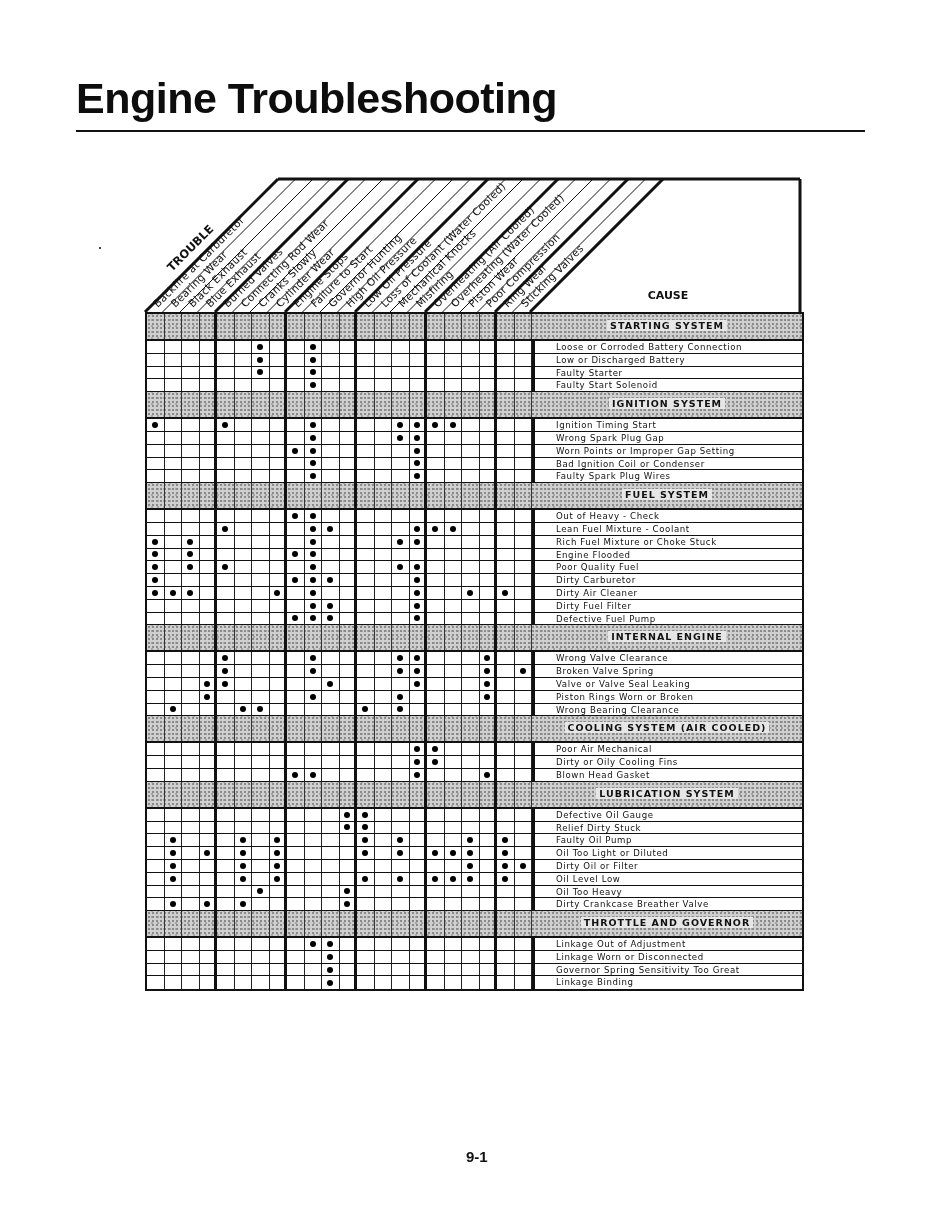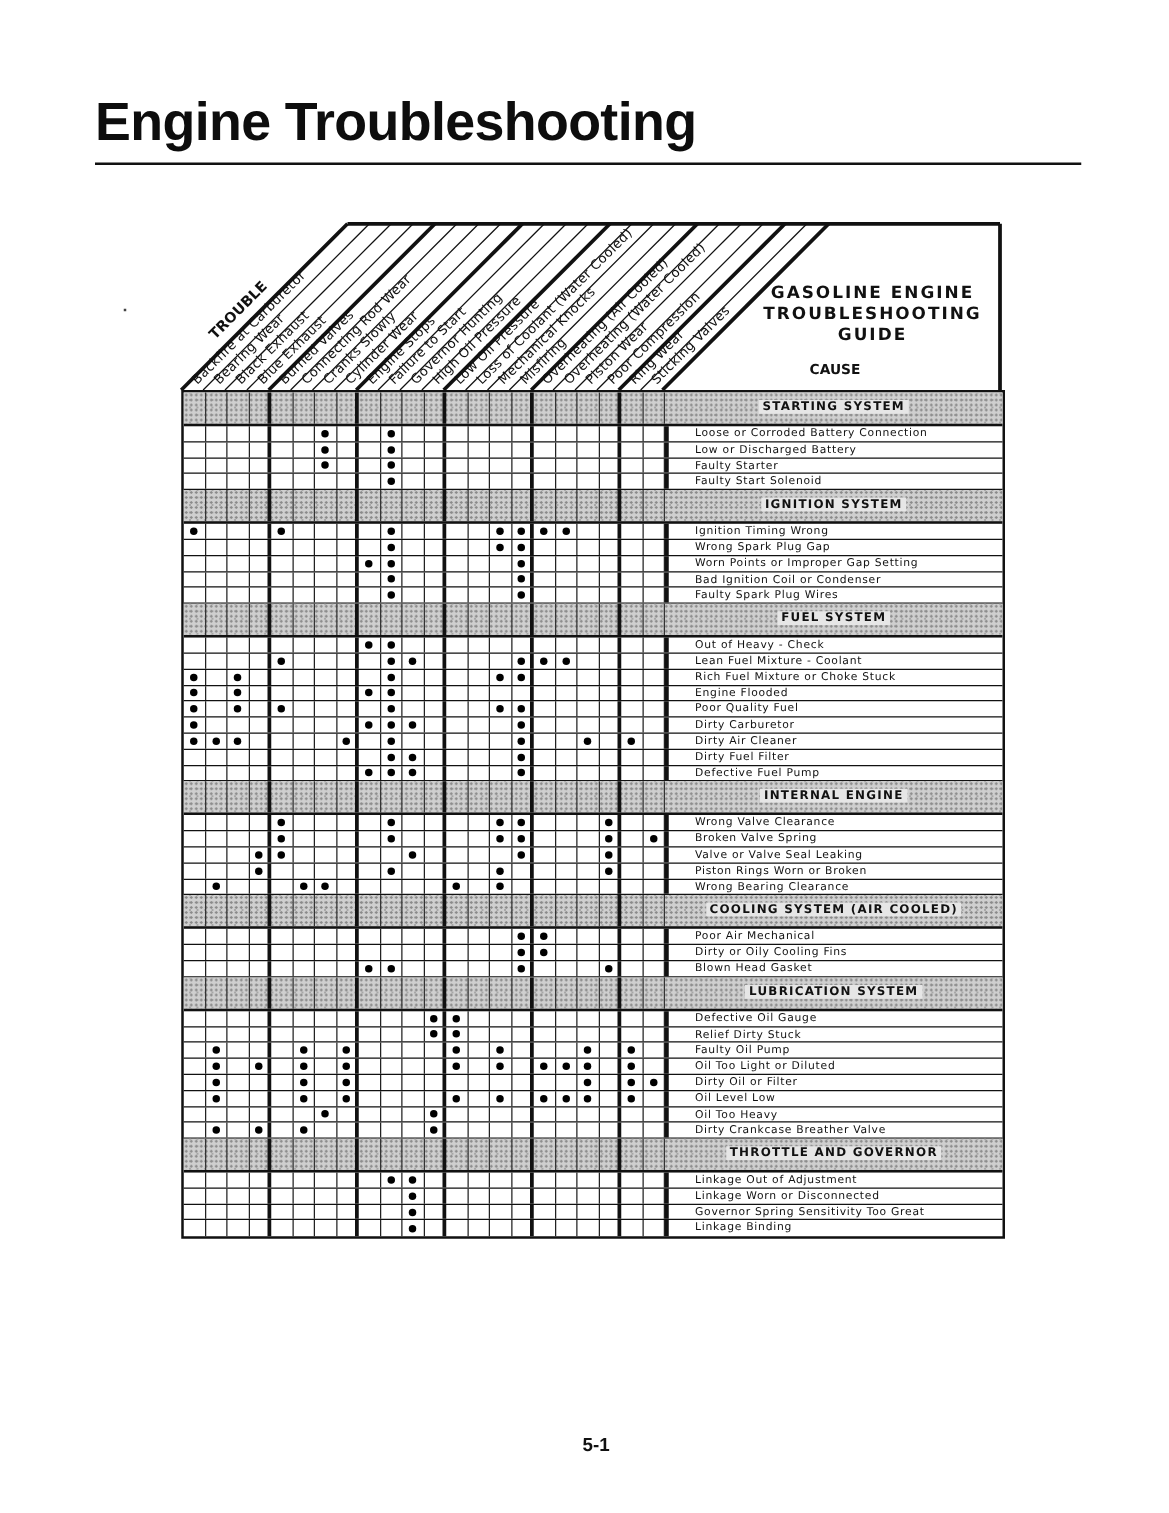--- a/index.html
+++ b/index.html
@@ -80,25 +80,20 @@
       <text x="420.35" y="308" transform="rotate(-45 420.35 308)" font-family="&quot;DejaVu Sans&quot;, sans-serif" font-size="10.5" letter-spacing="0.3" fill="#111">Misfiring</text>
       <text x="437.85" y="308" transform="rotate(-45 437.85 308)" font-family="&quot;DejaVu Sans&quot;, sans-serif" font-size="10.5" letter-spacing="0.3" fill="#111">Overheating (Air Cooled)</text>
       <text x="455.35" y="308" transform="rotate(-45 455.35 308)" font-family="&quot;DejaVu Sans&quot;, sans-serif" font-size="10.5" letter-spacing="0.3" fill="#111">Overheating (Water Cooled)</text>
       <text x="472.85" y="308" transform="rotate(-45 472.85 308)" font-family="&quot;DejaVu Sans&quot;, sans-serif" font-size="10.5" letter-spacing="0.3" fill="#111">Piston Wear</text>
       <text x="490.35" y="308" transform="rotate(-45 490.35 308)" font-family="&quot;DejaVu Sans&quot;, sans-serif" font-size="10.5" letter-spacing="0.3" fill="#111">Poor Compression</text>
       <text x="507.85" y="308" transform="rotate(-45 507.85 308)" font-family="&quot;DejaVu Sans&quot;, sans-serif" font-size="10.5" letter-spacing="0.3" fill="#111">Ring Wear</text>
       <text x="525.35" y="308" transform="rotate(-45 525.35 308)" font-family="&quot;DejaVu Sans&quot;, sans-serif" font-size="10.5" letter-spacing="0.3" fill="#111">Sticking Valves</text>
       <text x="172" y="272" transform="rotate(-45 172 272)" font-family="&quot;DejaVu Sans&quot;, sans-serif" font-size="11.5" font-weight="bold" fill="#111">TROUBLE</text>
     </svg>
 
-  <div class="guide-title">
-    <div>GASOLINE ENGINE</div>
-    <div>TROUBLESHOOTING</div>
-    <div>GUIDE</div>
-  </div>
   <div class="cause-label">CAUSE</div>
 
   <div class="grid" id="grid">
       <div class="sec-head">
         <div class="sec-title"><span>STARTING SYSTEM</span></div>
         <div class="cell" style="left: 0px; border-right-color: rgb(51, 51, 51);"></div>
         <div class="cell" style="left: 17.5px; border-right-color: rgb(51, 51, 51);"></div>
         <div class="cell" style="left: 35px; border-right-color: rgb(51, 51, 51);"></div>
         <div class="cell heavy" style="left: 52.5px; border-right-color: rgb(17, 17, 17);"></div>
         <div class="cell" style="left: 70px; border-right-color: rgb(51, 51, 51);"></div>
@@ -289,21 +284,21 @@
         <div class="cell" style="left: 280px;">
           <div class="dot"></div>
         </div>
         <div class="cell" style="left: 297.5px;">
           <div class="dot"></div>
         </div>
         <div class="cell" style="left: 315px;"></div>
         <div class="cell heavy" style="left: 332.5px;"></div>
         <div class="cell" style="left: 350px;"></div>
         <div class="cell" style="left: 367.5px;"></div>
-        <div class="cause">Ignition Timing Wrong</div>
+        <div class="cause">Ignition Timing Start</div>
       </div>
       <div class="row">
         <div class="cell" style="left: 0px;"></div>
         <div class="cell" style="left: 17.5px;"></div>
         <div class="cell" style="left: 35px;"></div>
         <div class="cell heavy" style="left: 52.5px;"></div>
         <div class="cell" style="left: 70px;"></div>
         <div class="cell" style="left: 87.5px;"></div>
         <div class="cell" style="left: 105px;"></div>
         <div class="cell heavy" style="left: 122.5px;"></div>
@@ -1510,13 +1505,13 @@
         <div class="cell" style="left: 297.5px;"></div>
         <div class="cell" style="left: 315px;"></div>
         <div class="cell heavy" style="left: 332.5px;"></div>
         <div class="cell" style="left: 350px;"></div>
         <div class="cell" style="left: 367.5px;"></div>
         <div class="cause">Linkage Binding</div>
       </div>
     </div>
 </div>
 
-<div class="page-number">5-1</div>
+<div class="page-number">9-1</div>
 
 </body></html>

